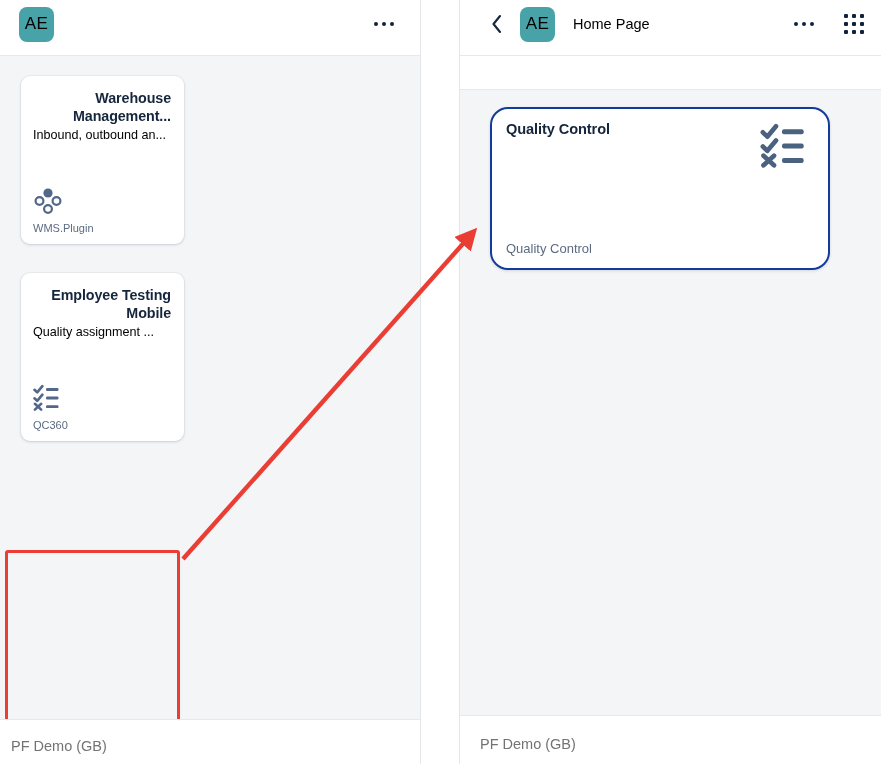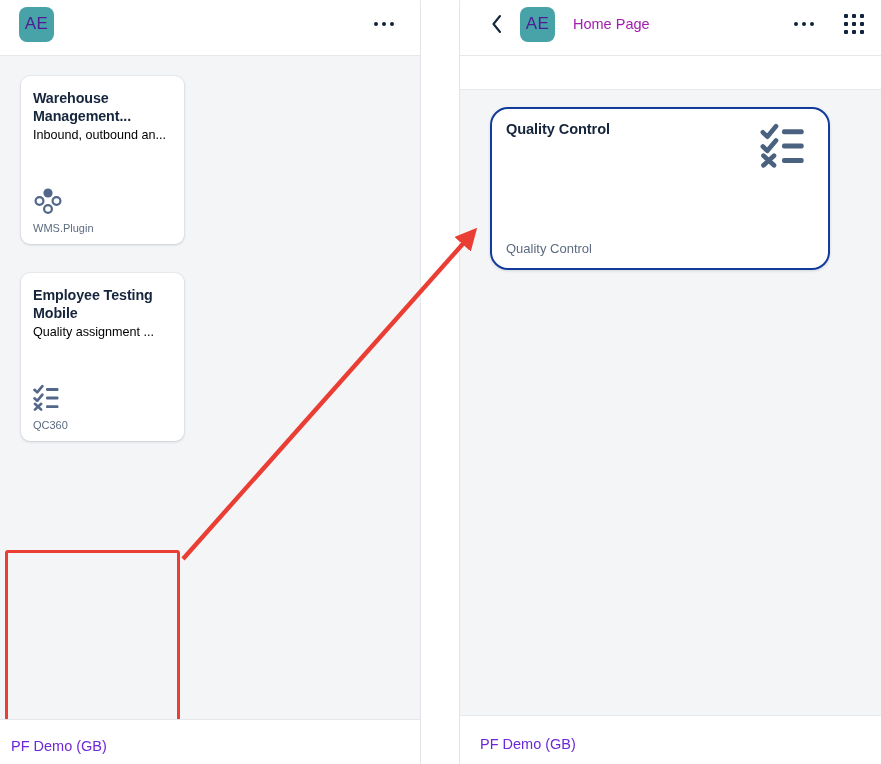--- a/index.html
+++ b/index.html
@@ -45,21 +45,21 @@
     padding: 0 18px 0 18px;
   }
   .panel-left .appbar  { height: 63px; padding-left: 26px; padding-right: 24px; }
   .panel-right .appbar { height: 63px; padding-left: 26px; padding-right: 22px; }
 
   .ae-logo {
     width: 35px;
     height: 35px;
     border-radius: 8px;
     background: #47a3a8;
-    color: #4c1d95;
+    color: #000000;
     font-size: 17px;
     font-weight: 400;
     letter-spacing: .5px;
     display: flex;
     align-items: center;
     justify-content: center;
     flex: 0 0 auto;
   }
 
   .back-chevron {
@@ -70,21 +70,21 @@
     display: flex;
     align-items: center;
     justify-content: center;
     color: #1b2a41;
   }
   .back-chevron svg { display: block; }
 
   .appbar-title {
     margin-left: 18px;
     font-size: 14.5px;
-    color: #a21caf;
+    color: #000000;
     font-weight: 400;
     white-space: nowrap;
   }
 
   .appbar-spacer { flex: 1 1 auto; }
 
   .dots-menu {
     display: flex;
     align-items: center;
     gap: 3.5px;
@@ -131,21 +131,21 @@
     height: 52px;
     background: #ffffff;
     border-top: 1px solid #e6e8ea;
     display: flex;
     align-items: center;
   }
   .panel-left  .footer { padding-left: 18px; height: 52px; }
   .panel-right .footer { padding-left: 20px; height: 56px; }
   .footer-text {
     font-size: 14.5px;
-    color: #6d28d9;
+    color: #737373;
   }
 
   
   .tile {
     position: relative;
     width: 163px;
     height: 168px;
     background: #ffffff;
     border-radius: 9px;
     box-shadow: 0 1px 3px rgba(16,36,62,.16), 0 0 0 1px rgba(16,36,62,.035);
@@ -154,20 +154,21 @@
     flex-direction: column;
     margin-bottom: 29px;
   }
 
   .tile-title {
     font-size: 14.3px;
     font-weight: bold;
     color: #15253c;
     line-height: 1.28;
     letter-spacing: -.1px;
+    text-align: right;
   }
   .tile-sub {
     font-size: 12.6px;
     color: #000000;
     line-height: 1.3;
     margin-top: 1px;
     white-space: nowrap;
     overflow: hidden;
   }
   .tile-spacer { flex: 1 1 auto; }

